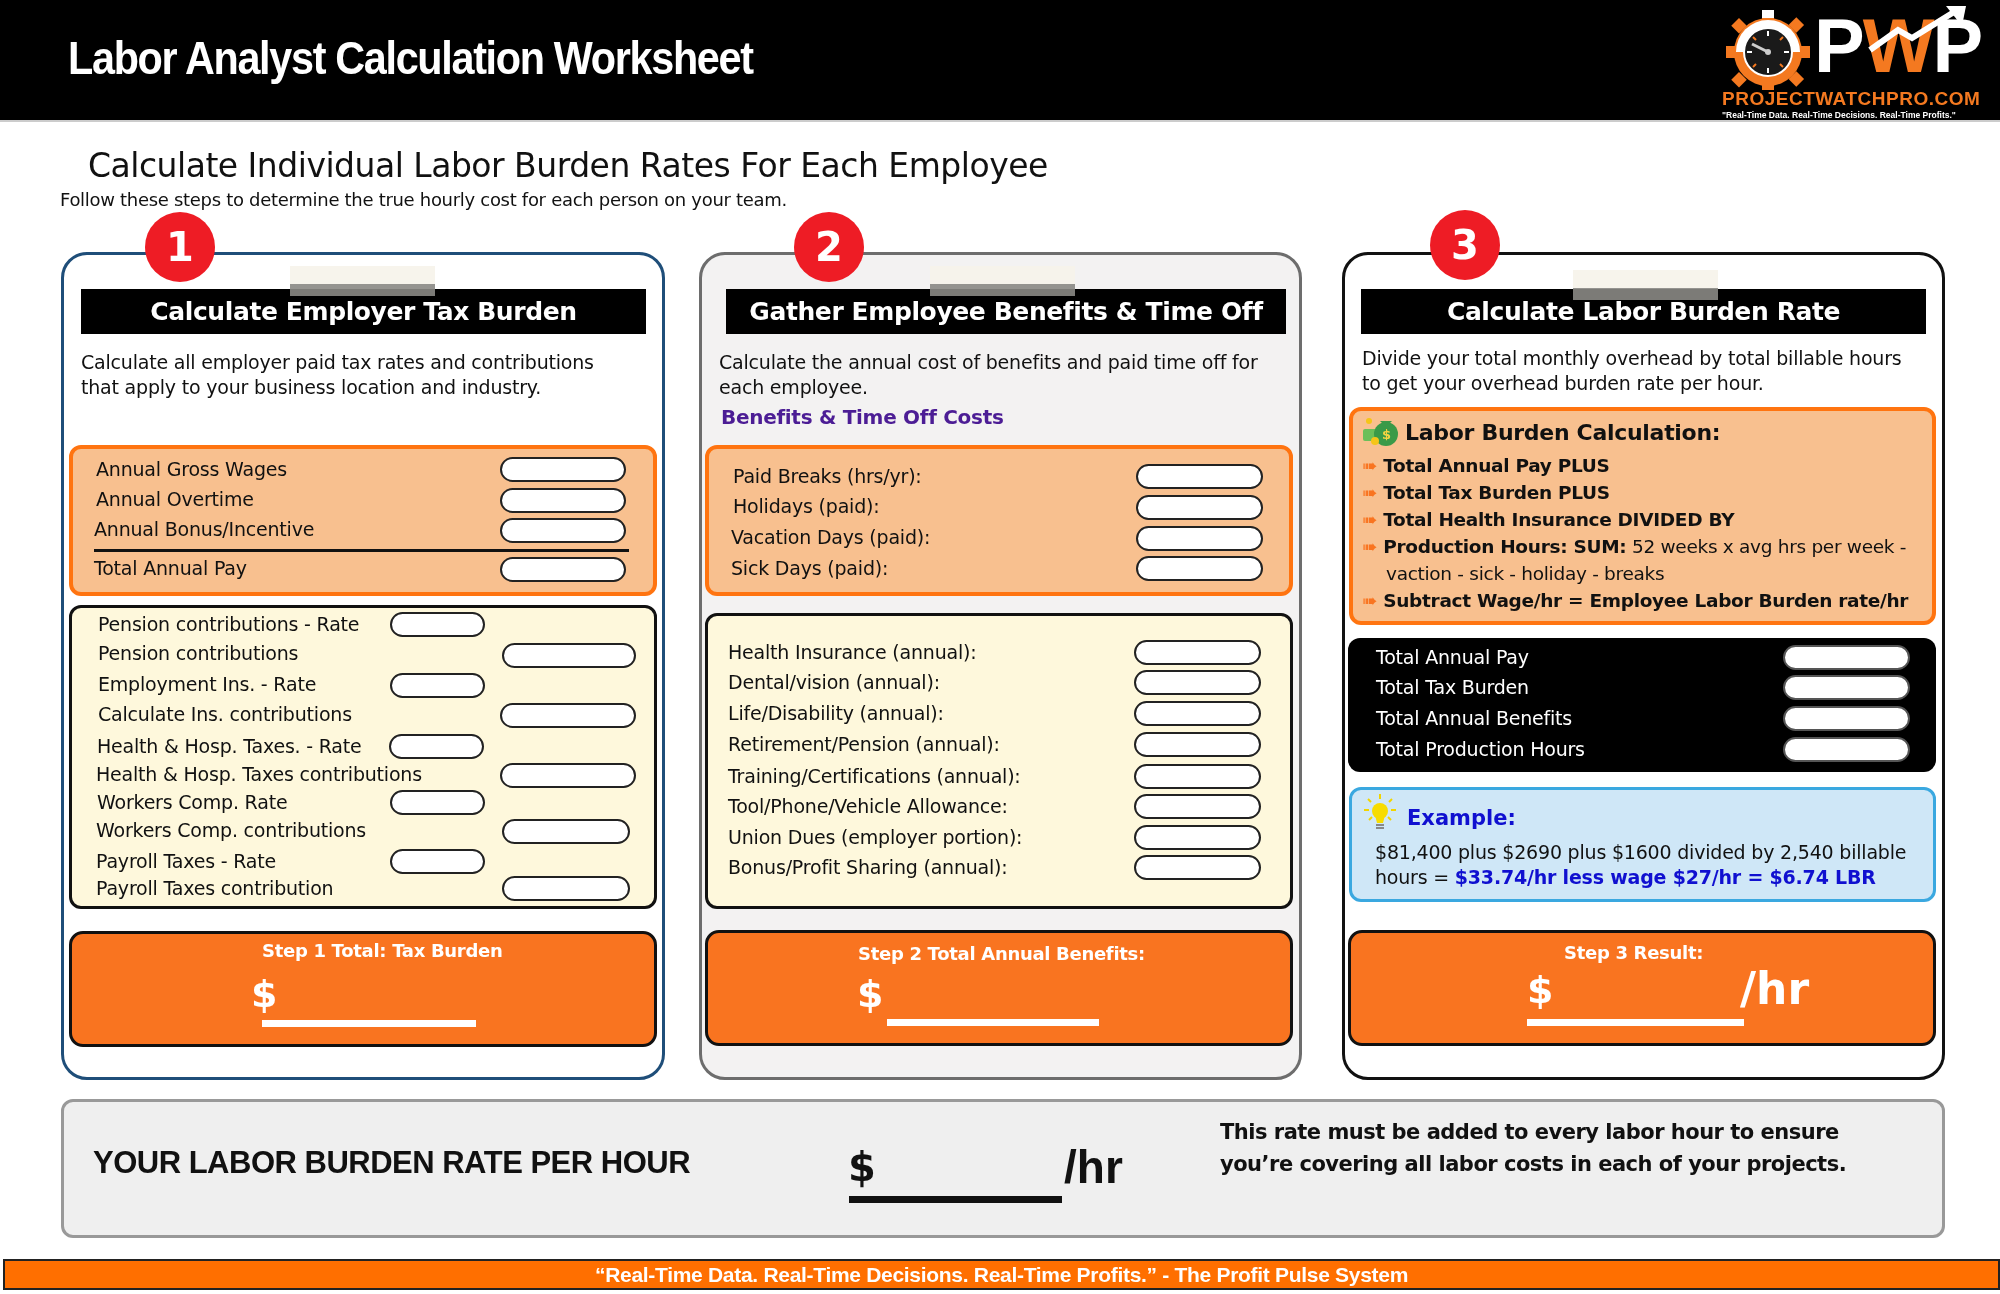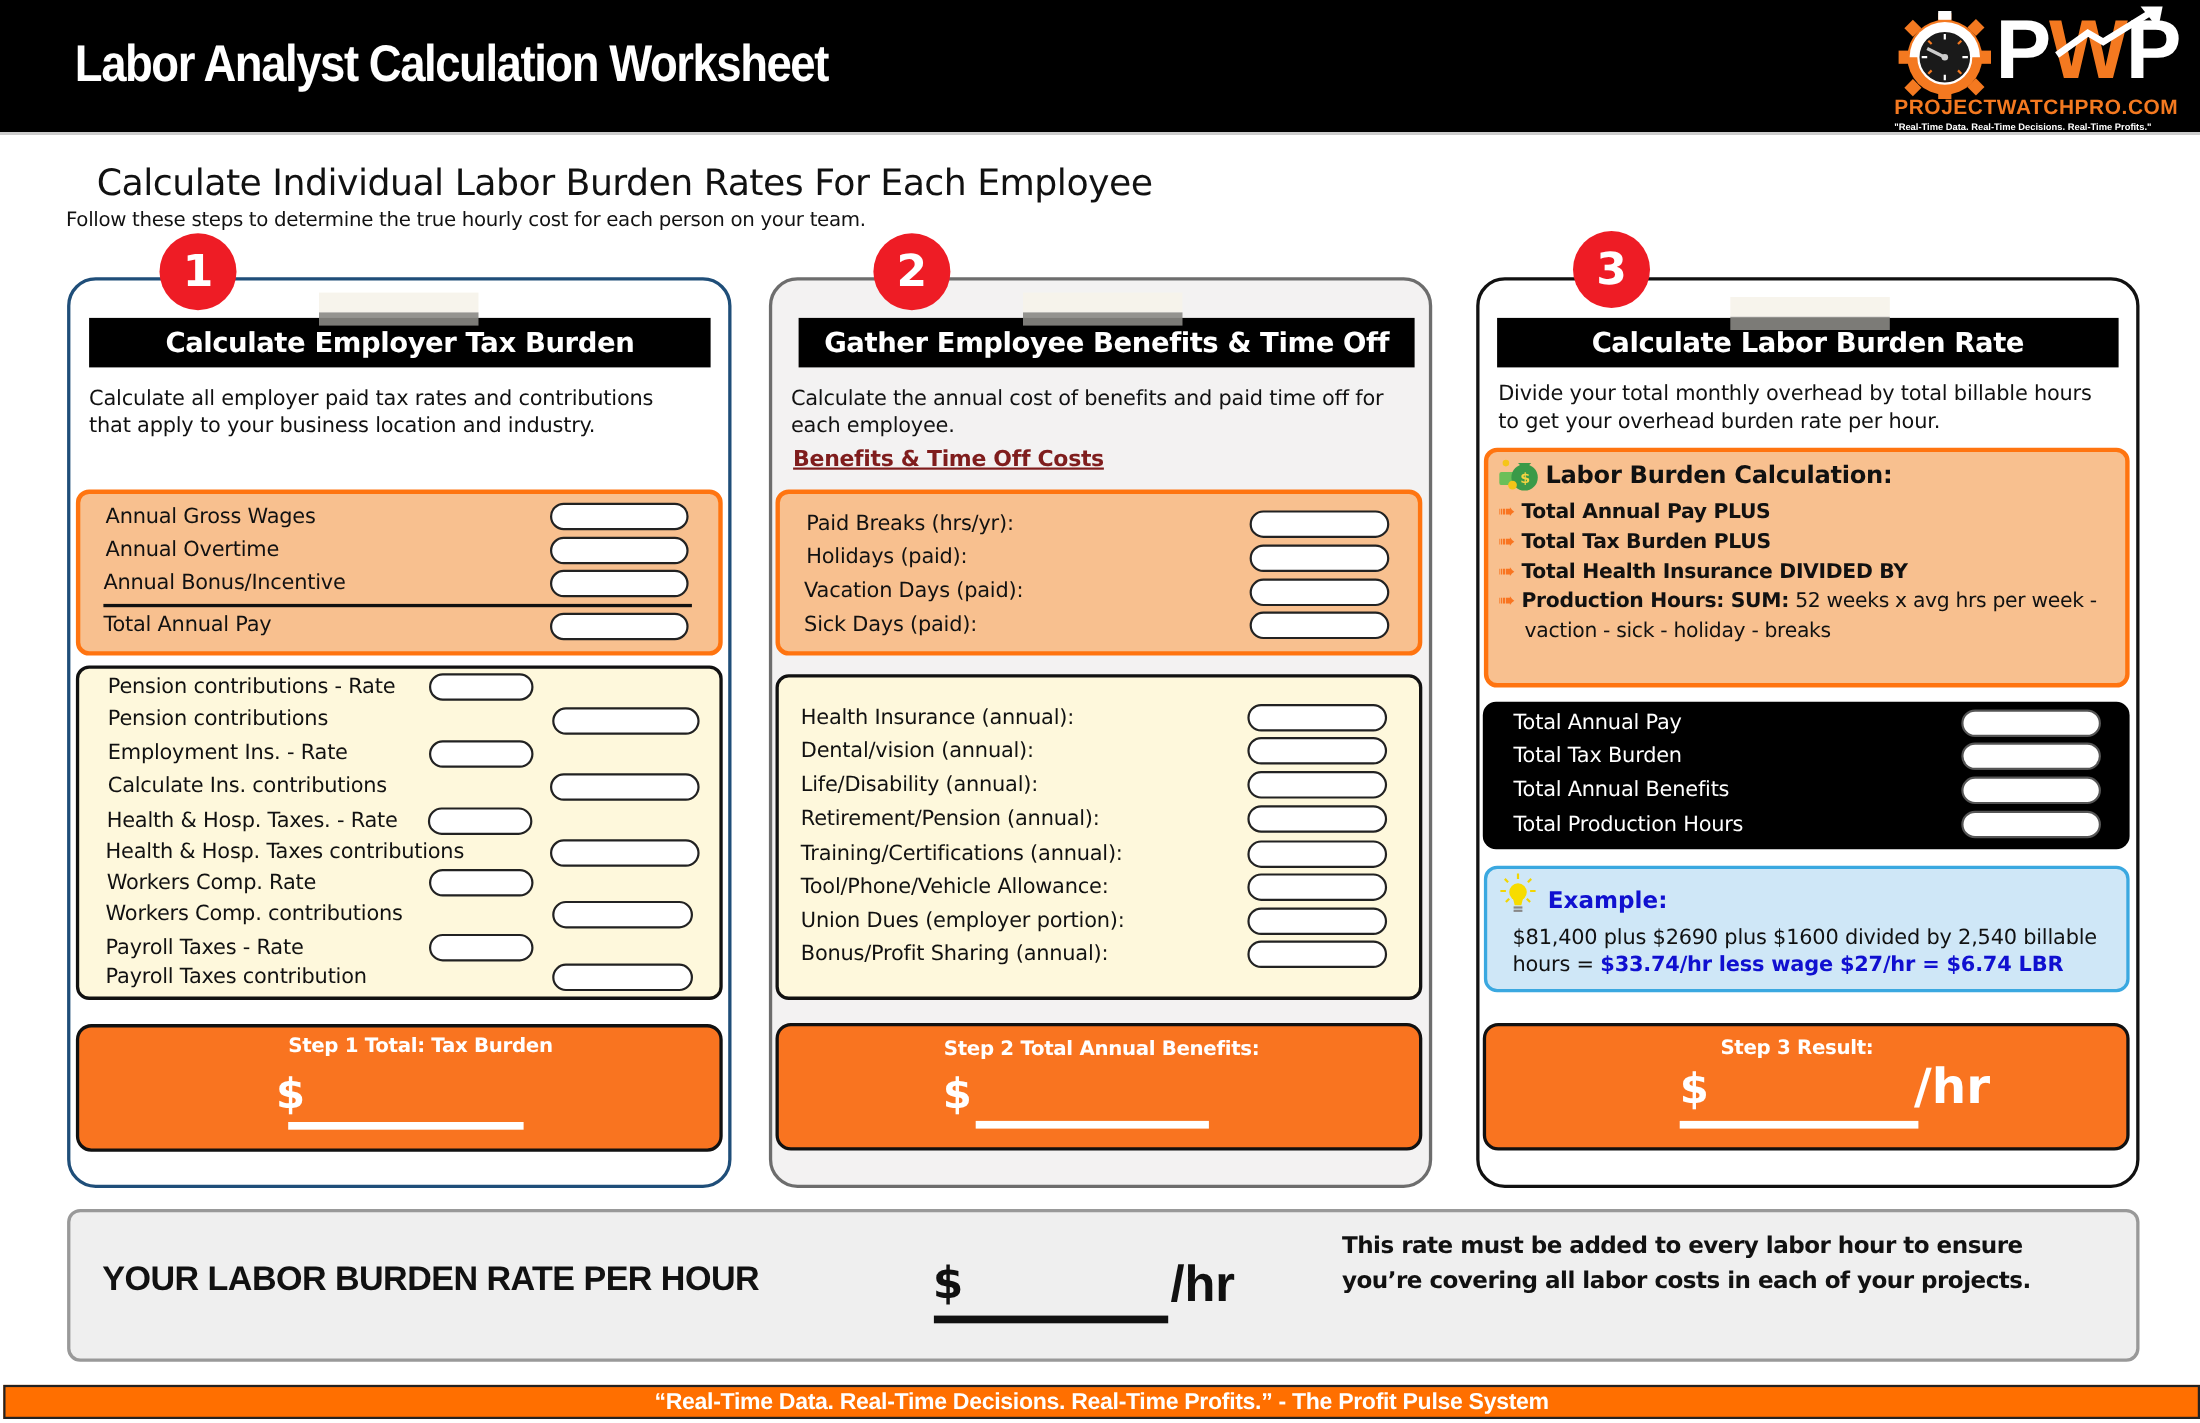--- a/index.html
+++ b/index.html
@@ -27,21 +27,21 @@
 
   .badge { width: 70px; height: 70px; border-radius: 50%; background: #EE1C25; color: #fff; font-weight: 700; font-size: 40px; display: flex; align-items: center; justify-content: center; font-family: "DejaVu Sans", sans-serif; z-index: 5; }
 
   .tape { width: 145px; height: 28px; z-index: 3; }
   .tape .light { position: absolute; left: 0; top: 0; width: 100%; height: 18px; background: #f6f3ea; opacity: 0.9; }
   .tape .dark { position: absolute; left: 0; top: 18px; width: 100%; height: 12px; background: #8a8884; opacity: 0.9; }
 
   .hbar { height: 45px; background: #000; color: #fff; font-weight: 700; font-size: 25px; display: flex; align-items: center; justify-content: center; white-space: nowrap; letter-spacing: -0.4px; }
 
   .desc { font-size: 19px; line-height: 25px; color: #111; letter-spacing: -0.2px; }
-  .subhead { font-size: 20px; font-weight: 700; color: #7f1d1d; letter-spacing: -0.3px; text-decoration: underline; }
+  .subhead { font-size: 20px; font-weight: 700; color: #4c1d95; letter-spacing: -0.3px; }
 
   .obox { background: #F8C08F; border: 4px solid #FF7410; border-radius: 12px; }
   .ybox { background: #FEF8DC; border: 3px solid #111; border-radius: 12px; }
   .bbox { background: #000; border-radius: 12px; }
   .blue { background: #CFE7F7; border: 3px solid #3AA8E0; border-radius: 12px; }
   .tbox { background: #F97420; border: 3px solid #111; border-radius: 14px; }
 
   .lbl { font-size: 19px; color: #111; white-space: nowrap; letter-spacing: -0.2px; line-height: 24px; }
   .lbl.w { color: #fff; }
   .pill { height: 25px; background: #fff; border: 2px solid #222; border-radius: 13px; }
@@ -239,20 +239,21 @@
   <circle cx="14" cy="28" r="4" fill="#f5c518"></circle>
   <circle cx="8" cy="8" r="3" fill="#f5c518"></circle>
 </svg>
 <div class="abs calc-title" style="left:1405px;top:420px">Labor Burden Calculation:</div>
 <div class="abs" style="left:1362px;top:452px">
   <div class="calc-row"><span class="arrow">➠</span><b>Total Annual Pay PLUS</b></div>
   <div class="calc-row"><span class="arrow">➠</span><b>Total Tax Burden PLUS</b></div>
   <div class="calc-row"><span class="arrow">➠</span><b>Total Health Insurance DIVIDED BY</b></div>
   <div class="calc-row"><span class="arrow">➠</span><b>Production Hours: SUM:</b><span> 52 weeks x avg hrs per week -</span></div>
   <div class="calc-row" style="padding-left:24px"><span>vaction - sick - holiday - breaks</span></div>
+  <div class="calc-row"><span class="arrow">➠</span><b>Subtract Wage/hr = Employee Labor Burden rate/hr</b></div>
 </div>
 
 <div class="abs bbox" style="left:1348px;top:638px;width:588px;height:134px"></div>
 <div class="abs lbl w" style="left:1376px;top:645px">Total Annual Pay</div>
 <div class="abs pill dk" style="left:1783px;top:645px;width:127px"></div>
 <div class="abs lbl w" style="left:1376px;top:675px">Total Tax Burden</div>
 <div class="abs pill dk" style="left:1783px;top:675px;width:127px"></div>
 <div class="abs lbl w" style="left:1376px;top:706px">Total Annual Benefits</div>
 <div class="abs pill dk" style="left:1783px;top:706px;width:127px"></div>
 <div class="abs lbl w" style="left:1376px;top:737px">Total Production Hours</div>

